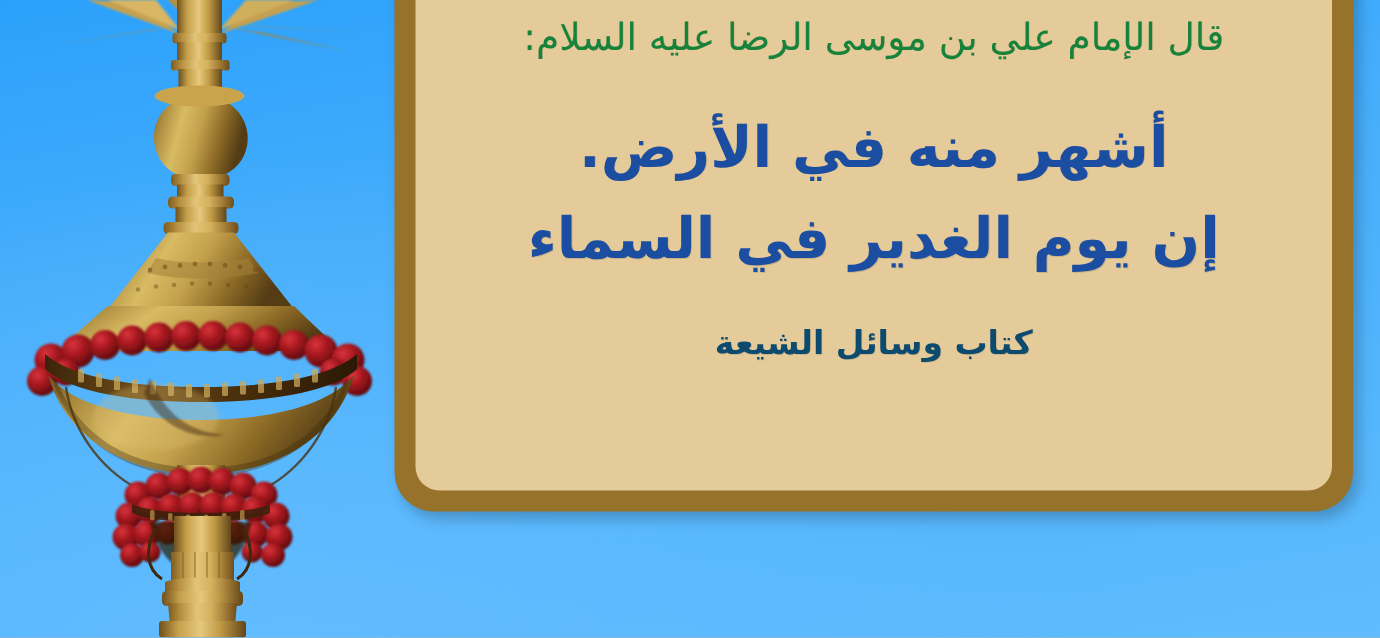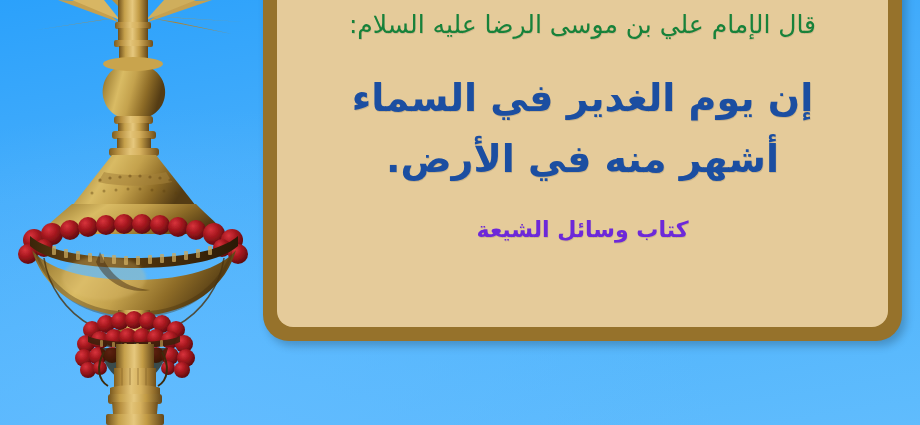--- a/index.html
+++ b/index.html
@@ -82,21 +82,21 @@
     font-size: 38px;
     font-weight: bold;
     line-height: 1.62;
     letter-spacing: 0px;
     text-shadow: 0.6px 0.6px 0 rgba(0,0,0,0.12);
   }
 
   
   .source {
     margin-top: 26px;
-    color: #6d28d9;
+    color: #0c4a6e;
     font-size: 22px;
     font-weight: bold;
     line-height: 1.2;
     text-shadow: 0.5px 0.5px 0 rgba(0,0,0,0.10);
   }
 </style>
 </head>
 <body>
 
 <div class="sky"></div>
@@ -323,20 +323,20 @@
     <rect x="106" y="414" width="58" height="11" rx="2" fill="url(#goldH2)"></rect>
   </svg>
 </div>
 
 <div class="quote-card">
   <div class="quote-card-inner">
 
     <div class="speaker">قال الإمام علي بن موسى الرضا عليه السلام:</div>
 
     <div class="quote-body">
+      <div class="quote-line">أشهر منه في الأرض.</div>
       <div class="quote-line">إن يوم الغدير في السماء</div>
-      <div class="quote-line">أشهر منه في الأرض.</div>
     </div>
 
     <div class="source">كتاب وسائل الشيعة</div>
 
   </div>
 </div>
 
 </body></html>

